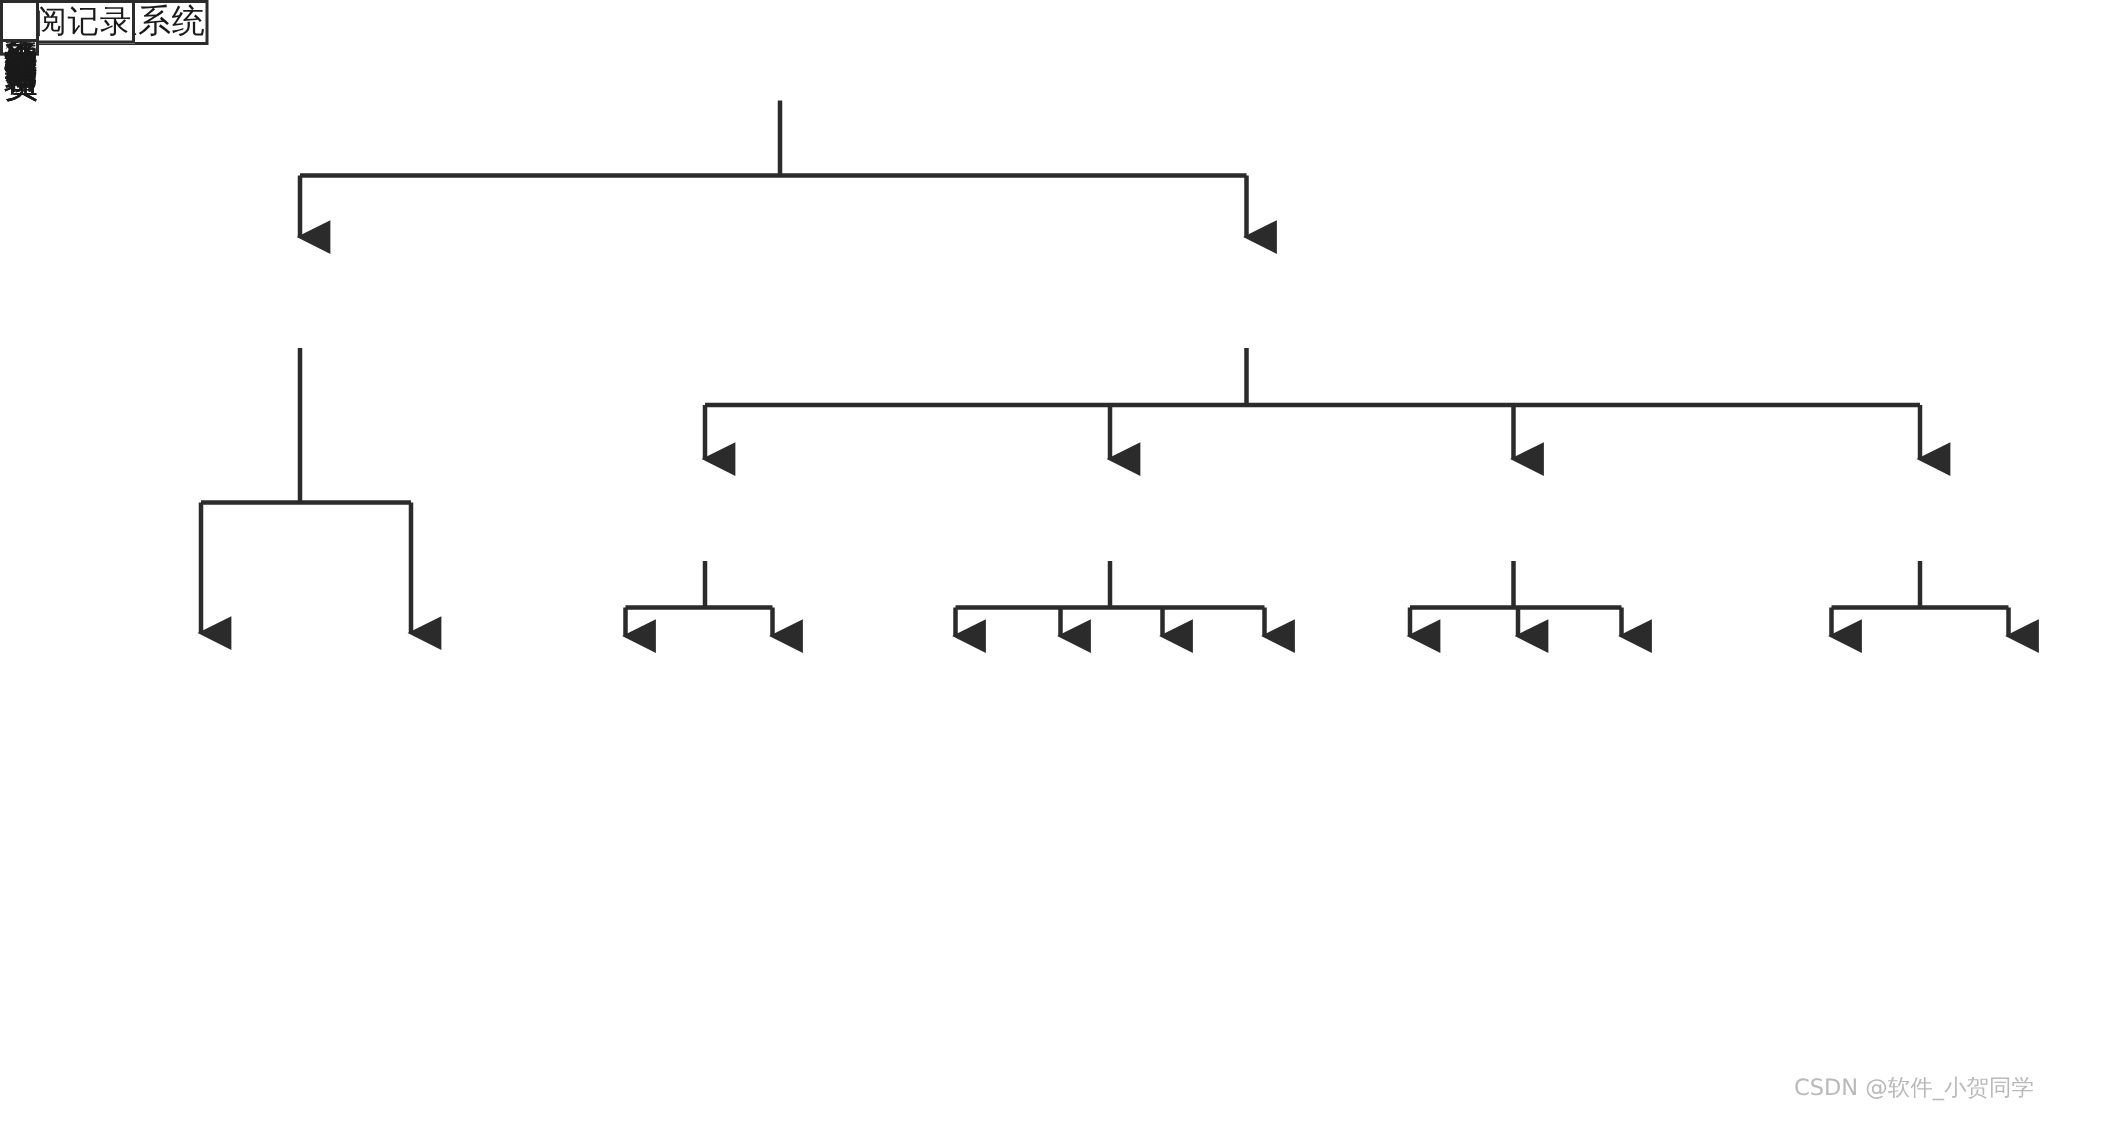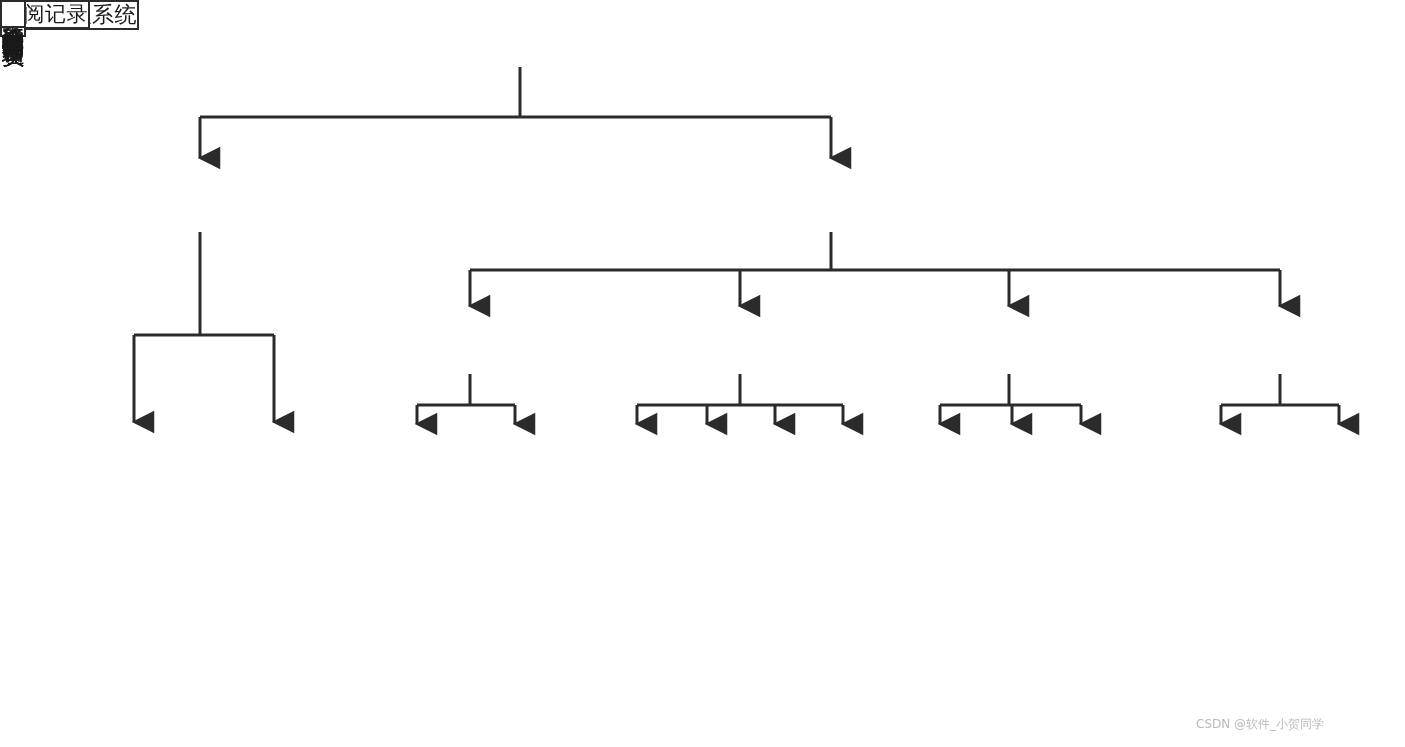--- a/index.html
+++ b/index.html
@@ -61,21 +61,21 @@
     writing-mode: vertical-rl;
     text-orientation: upright;
     font-size: 22px;
     line-height: 1.0;
     letter-spacing: 3px;
     white-space: nowrap;
   }
   .watermark {
     position: absolute;
     color: #b9b9b9;
-    font-size: 12px;
+    font-size: 15px;
     white-space: nowrap;
     z-index: 3;
     font-family: "DejaVu Sans", "Liberation Sans", sans-serif;
   }
 </style>
 </head>
 <body>
 
 <div id="canvas">
 

